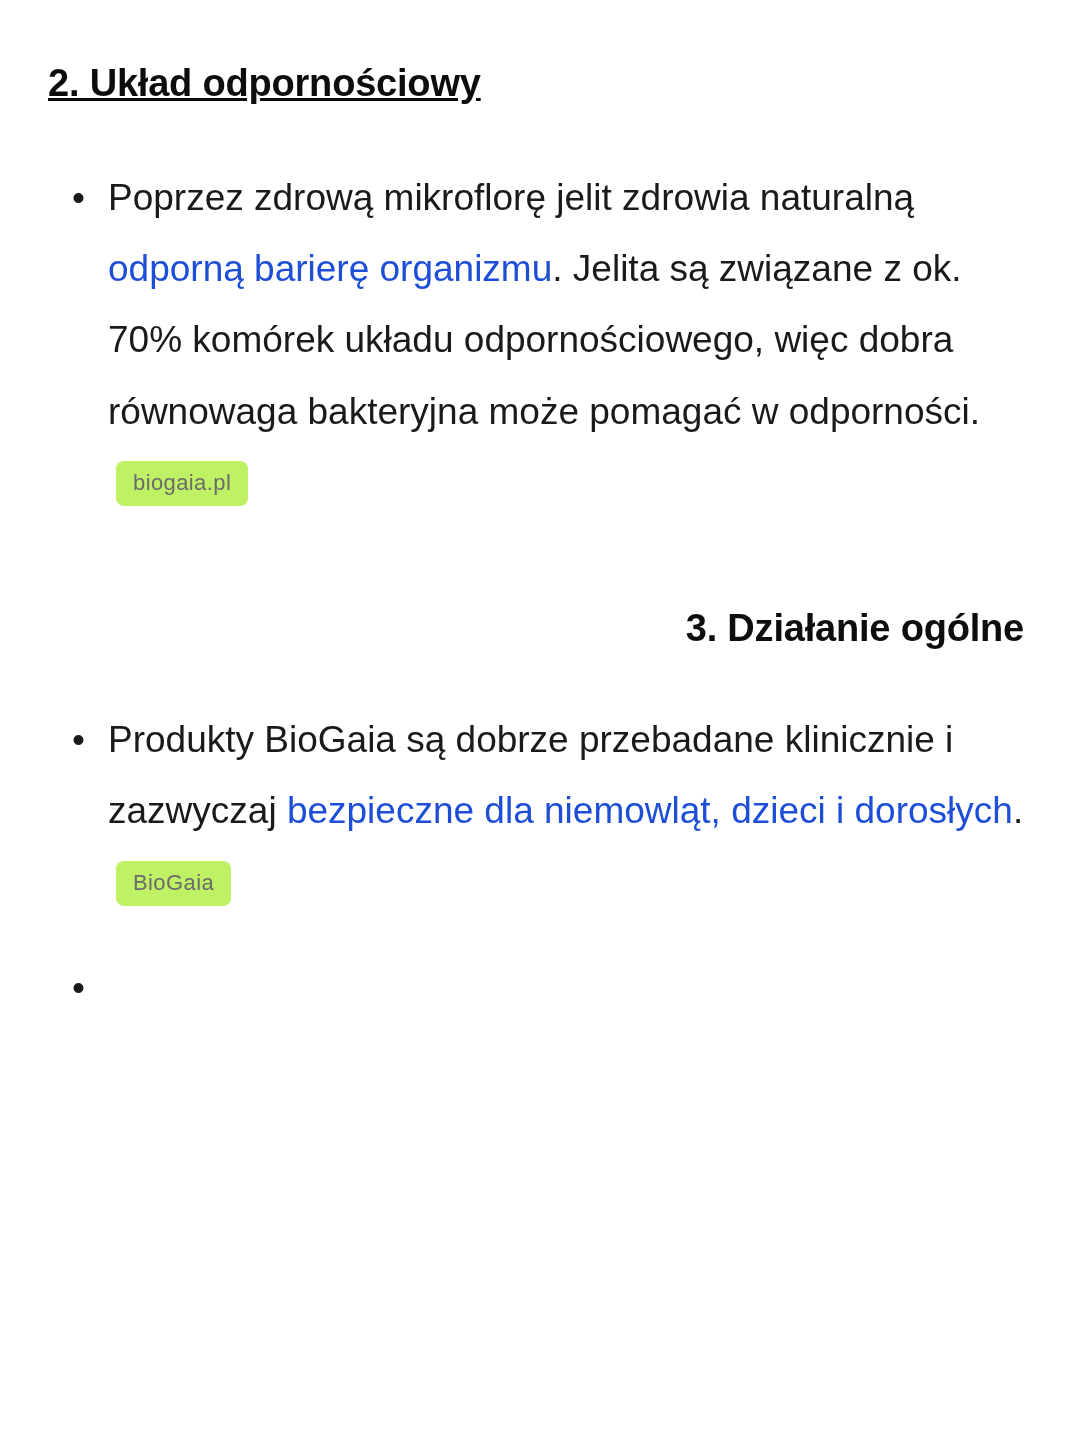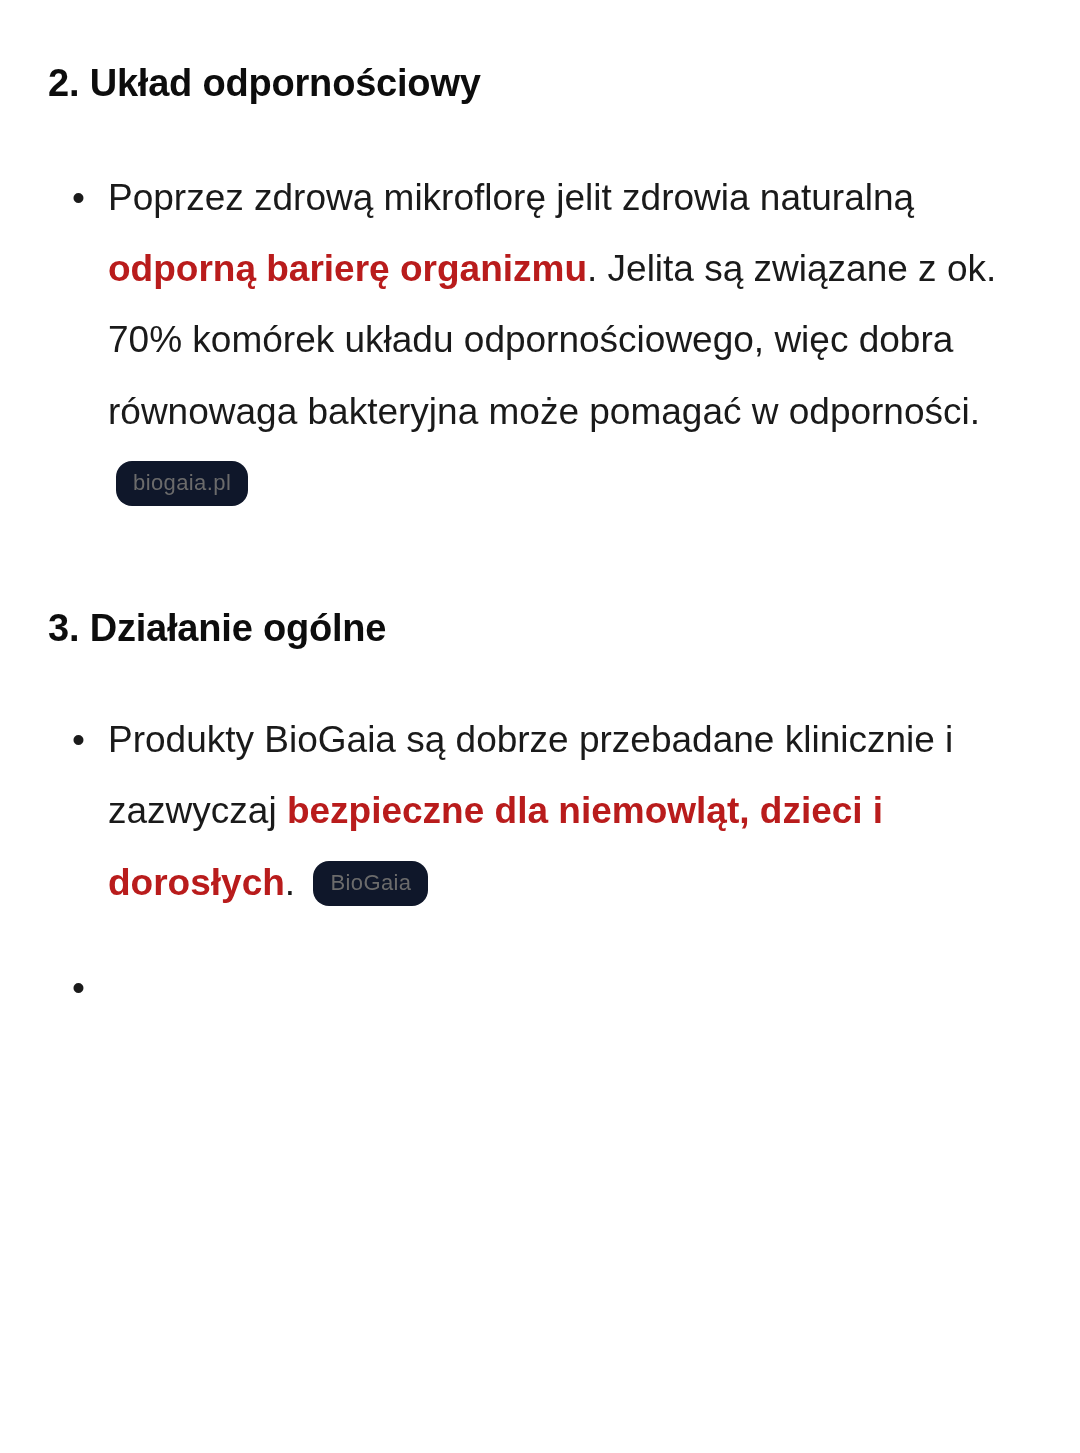--- a/index.html
+++ b/index.html
@@ -23,22 +23,22 @@
     padding: 48px 56px 0 48px;
   }
   .section-heading {
     font-size: 38px;
     font-weight: bold;
     line-height: 1.25;
     color: #0d0d0d;
     margin: 0;
     letter-spacing: -0.2px;
   }
-  .heading-2 { margin-top: 12px; }
-  .heading-3 { margin-top: 86px; }
+  .heading-2 { margin-top: 12px; text-decoration: underline; }
+  .heading-3 { margin-top: 86px; text-align: right; }
   ul.bullets {
     list-style: none;
     margin: 0;
     padding: 0;
   }
   ul.bullets.first { margin-top: 54px; }
   ul.bullets.second { margin-top: 52px; }
   li.bullet {
     position: relative;
     padding-left: 60px;
@@ -50,28 +50,28 @@
   li.bullet:last-child { margin-bottom: 0; }
   li.bullet .dot {
     position: absolute;
     left: 24px;
     top: 0;
     font-size: 37px;
     line-height: 1.93;
     color: #1a1a1a;
   }
   .txt b, .txt strong {
-    font-weight: bold;
-    color: #b91c1c;
+    font-weight: normal;
+    color: #1d4ed8;
   }
   .cite {
     display: inline-block;
-    background: #0f172a;
+    background: #bef264;
     color: #6b6b6b;
-    border-radius: 16px;
+    border-radius: 8px;
     font-size: 22px;
     line-height: 1;
     padding: 11px 17px 12px 17px;
     vertical-align: 5px;
     margin-left: 8px;
     white-space: nowrap;
     letter-spacing: 0.4px;
   }
   .clip-bottom {
     position: absolute;

